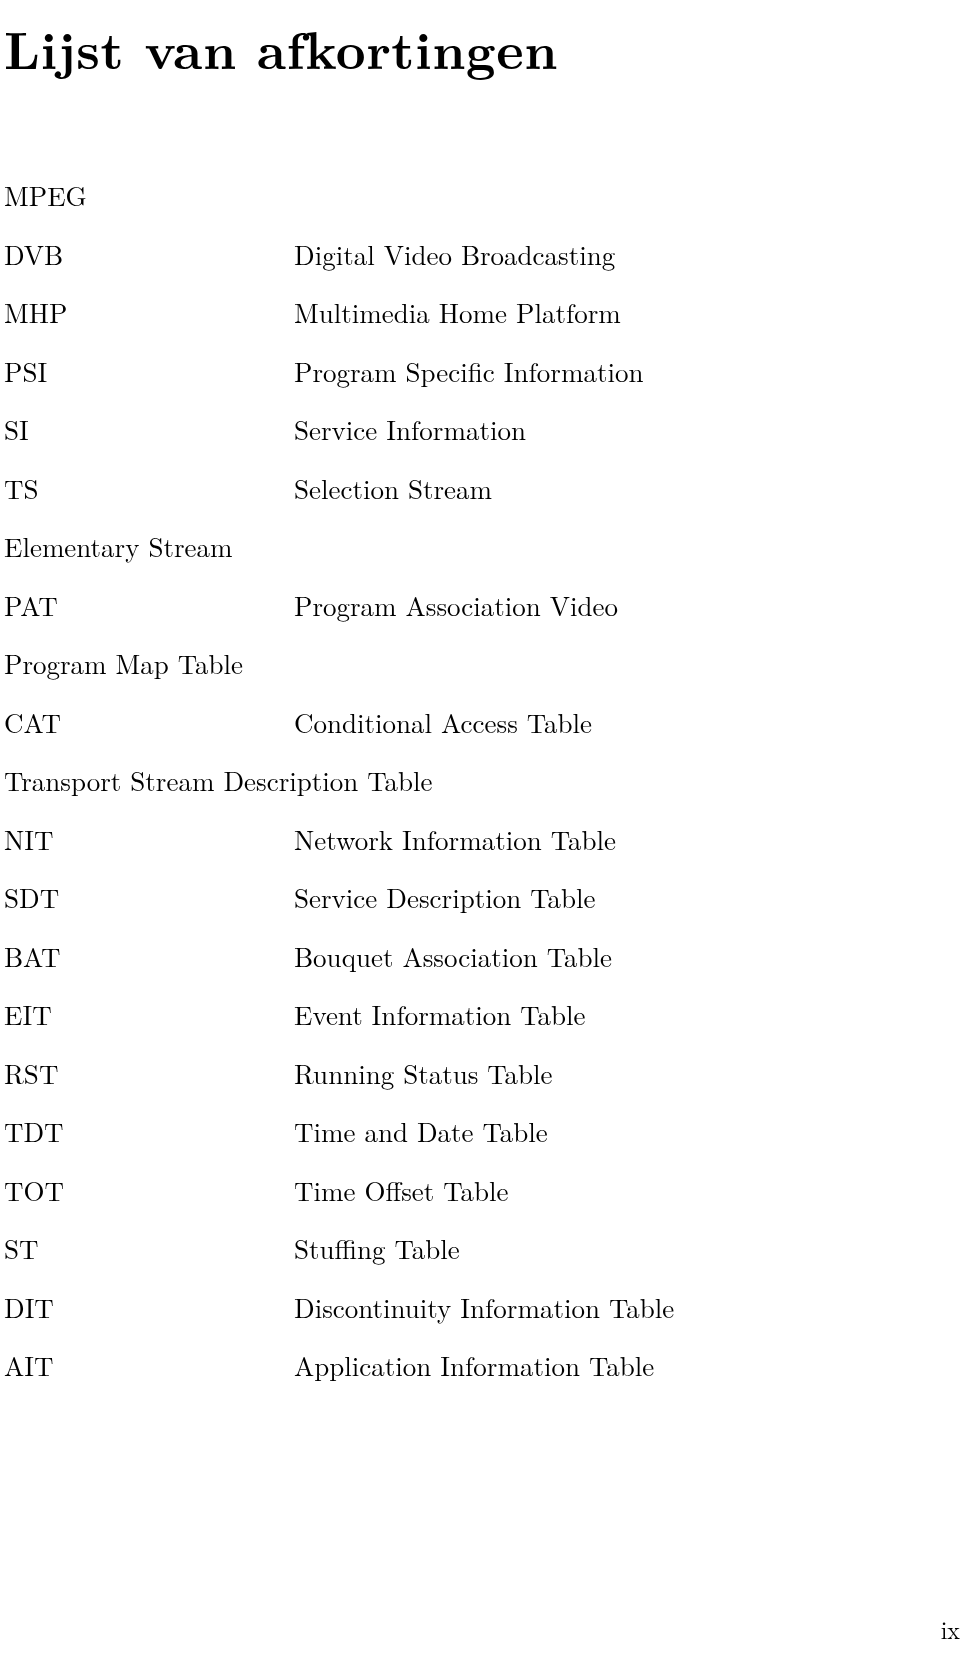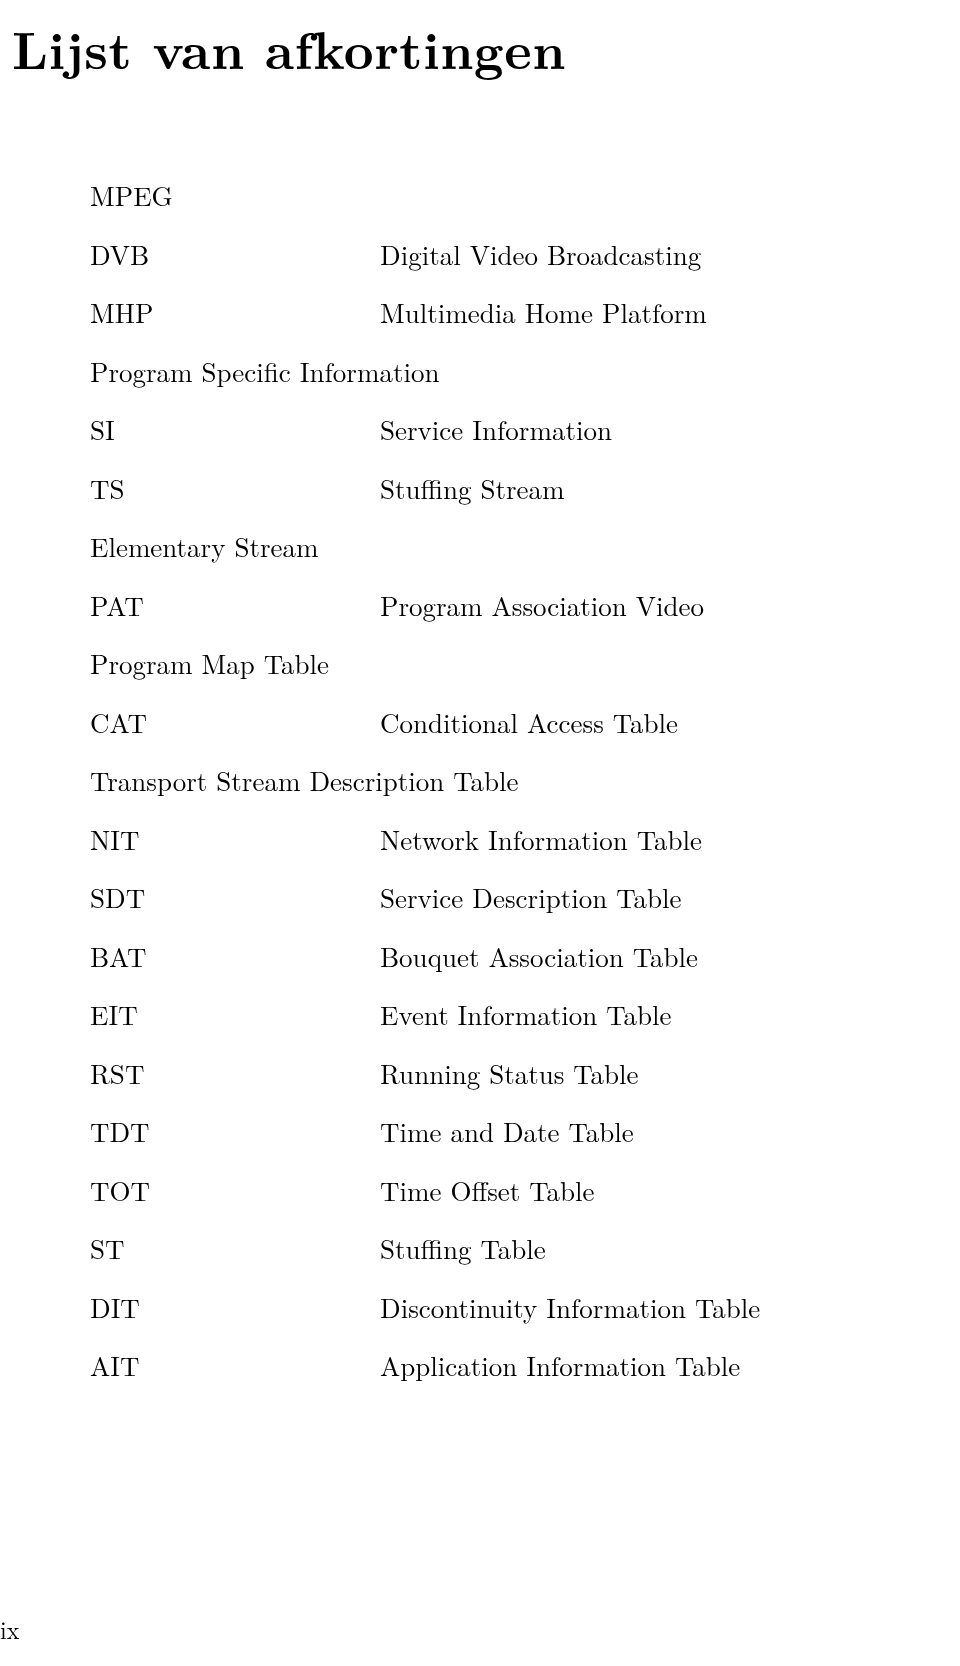--- a/index.html
+++ b/index.html
@@ -16,25 +16,24 @@
     position: relative;
     box-sizing: border-box;
     padding-top: 10px;
     padding-left: 4px;
     padding-right: 6px;
   }
   .title {
     font-weight: 700;
     font-size: 52px;
     letter-spacing: 0.5px;
-    margin-left: 8px;
+    margin-left: 0;
   }
   .table-wrap {
     margin-top: 98px;
-    margin-left: 86px;
   }
   .row {
     display: flex;
     align-items: baseline;
     line-height: 1;
     margin-bottom: 31.5px;
   }
   .row:last-child { margin-bottom: 0; }
   .abbr {
     width: 290px;
@@ -42,21 +41,21 @@
     font-size: 27px;
   }
   .desc {
     font-size: 27px;
   }
   .pagenum {
     position: absolute;
     bottom: 20px;
     left: 0;
     width: 100%;
-    text-align: left;
+    text-align: right;
     font-size: 24px;
   }
 </style>
 </head>
 <body>
 
 <div class="page">
   <div class="title">Lijst van afkortingen</div>
 
   <div class="table-wrap" id="rows">
@@ -65,29 +64,30 @@
       </div>
       <div class="row">
         <div class="abbr">DVB</div>
         <div class="desc">Digital Video Broadcasting</div>
       </div>
       <div class="row">
         <div class="abbr">MHP</div>
         <div class="desc">Multimedia Home Platform</div>
       </div>
       <div class="row">
+        <div class="abbr">PSI</div>
         <div class="desc">Program Specific Information</div>
       </div>
       <div class="row">
         <div class="abbr">SI</div>
         <div class="desc">Service Information</div>
       </div>
       <div class="row">
         <div class="abbr">TS</div>
-        <div class="desc">Stuffing Stream</div>
+        <div class="desc">Selection Stream</div>
       </div>
       <div class="row">
         <div class="desc">Elementary Stream</div>
       </div>
       <div class="row">
         <div class="abbr">PAT</div>
         <div class="desc">Program Association Video</div>
       </div>
       <div class="row">
         <div class="desc">Program Map Table</div>

